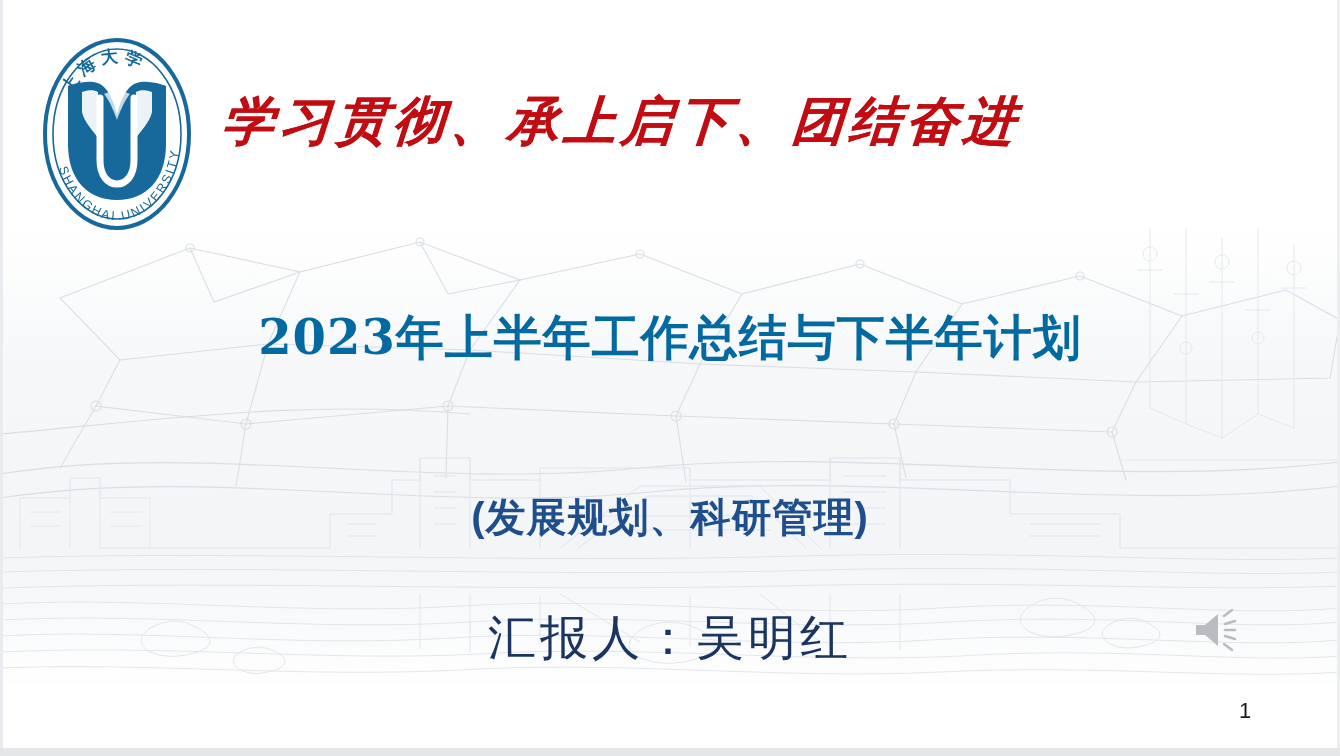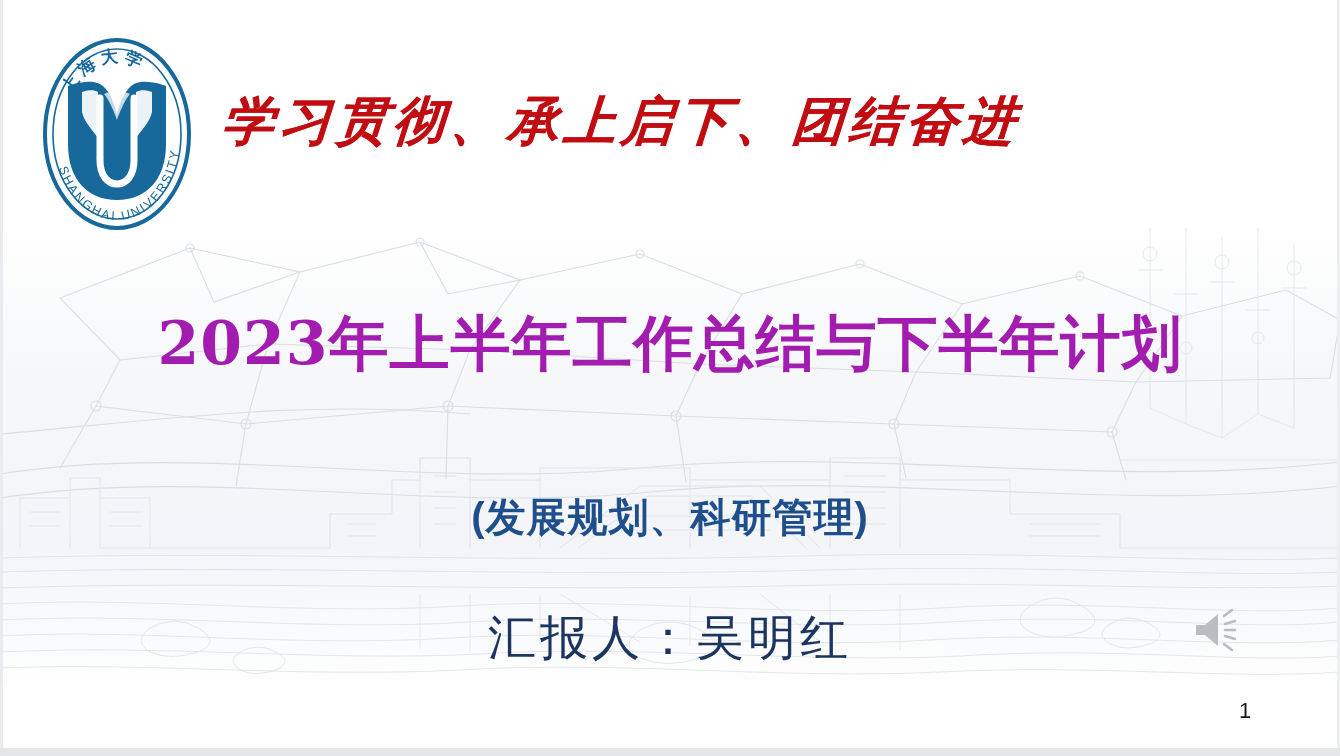--- a/index.html
+++ b/index.html
@@ -55,23 +55,23 @@
     line-height:1;
     transform:skewX(-4deg);
     text-shadow:0.5px 0 0 #c10d12;
   }
 
   
   #title{
     position:absolute;left:0;top:312px;width:1340px;
     text-align:center;
     font-family:"DejaVu Serif","Liberation Serif", serif;
-    font-size:60px;
+    font-size:48px;
     font-weight:700;
-    color:#a21caf;
+    color:#0369a1;
     letter-spacing:1px;
     line-height:1.05;
     white-space:nowrap;
   }
 
   
   #subtitle{
     position:absolute;left:0;top:490px;width:1340px;
     text-align:center;
     font-family:"Liberation Sans", sans-serif;

